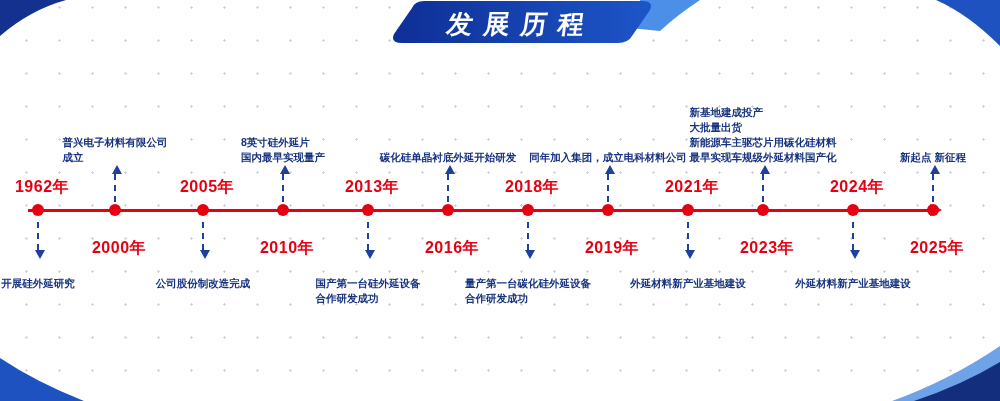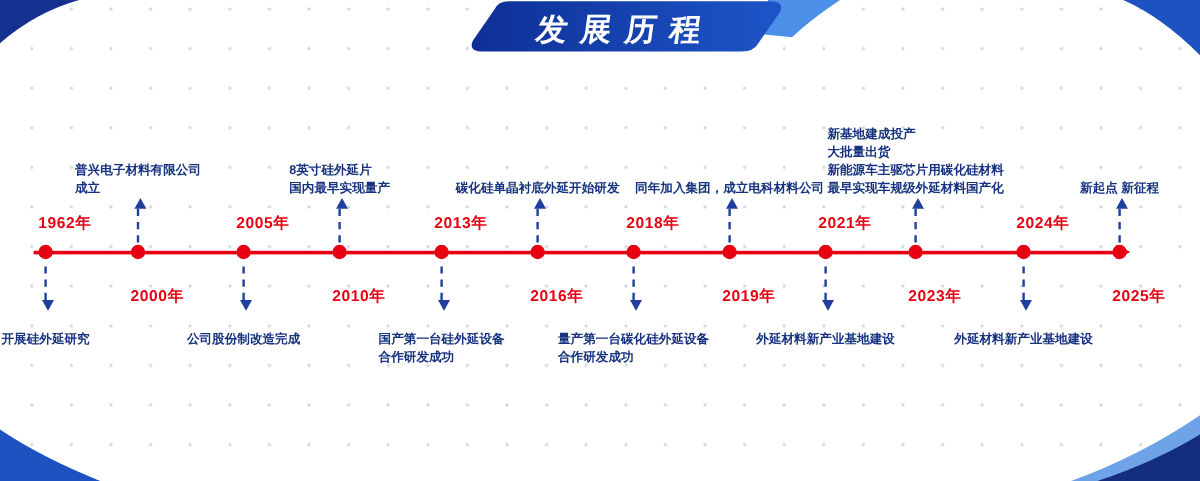--- a/index.html
+++ b/index.html
@@ -24,22 +24,22 @@
     content:""; position:absolute; right:-12px; top:-5px; width:0; height:0;
     border-left:12px solid #e60012; border-top:6px solid transparent; border-bottom:6px solid transparent;
   }
   
   .milestone { position:absolute; z-index:4; top:0; bottom:0; width:0; }
   .dot {
     position:absolute; top:204px; left:0; width:12px; height:12px;
     border-radius:50%; background:#e60012; transform:translateX(-50%);
   }
   .year {
-    position:absolute; left:16px; transform:translateX(-50%);
-    color:#e60012; font-weight:800; font-size:13px; white-space:nowrap; letter-spacing:.5px;
+    position:absolute; left:4px; transform:translateX(-50%);
+    color:#e60012; font-weight:800; font-size:16px; white-space:nowrap; letter-spacing:.5px;
   }
   .y-above { top:177px; }
   .y-below { top:238px;text-align:right; }
   .varrow { position:absolute; left:-1px; width:0; border-left:2px dashed #1e3f9c; }
   .a-down { top:222px; height:28px; }
   .a-down::after {
     content:""; position:absolute; left:-4px; bottom:-9px; width:0; height:0;
     border-left:5px solid transparent; border-right:5px solid transparent; border-top:9px solid #1e3f9c;
   }
   .a-up { top:174px; height:28px; }

